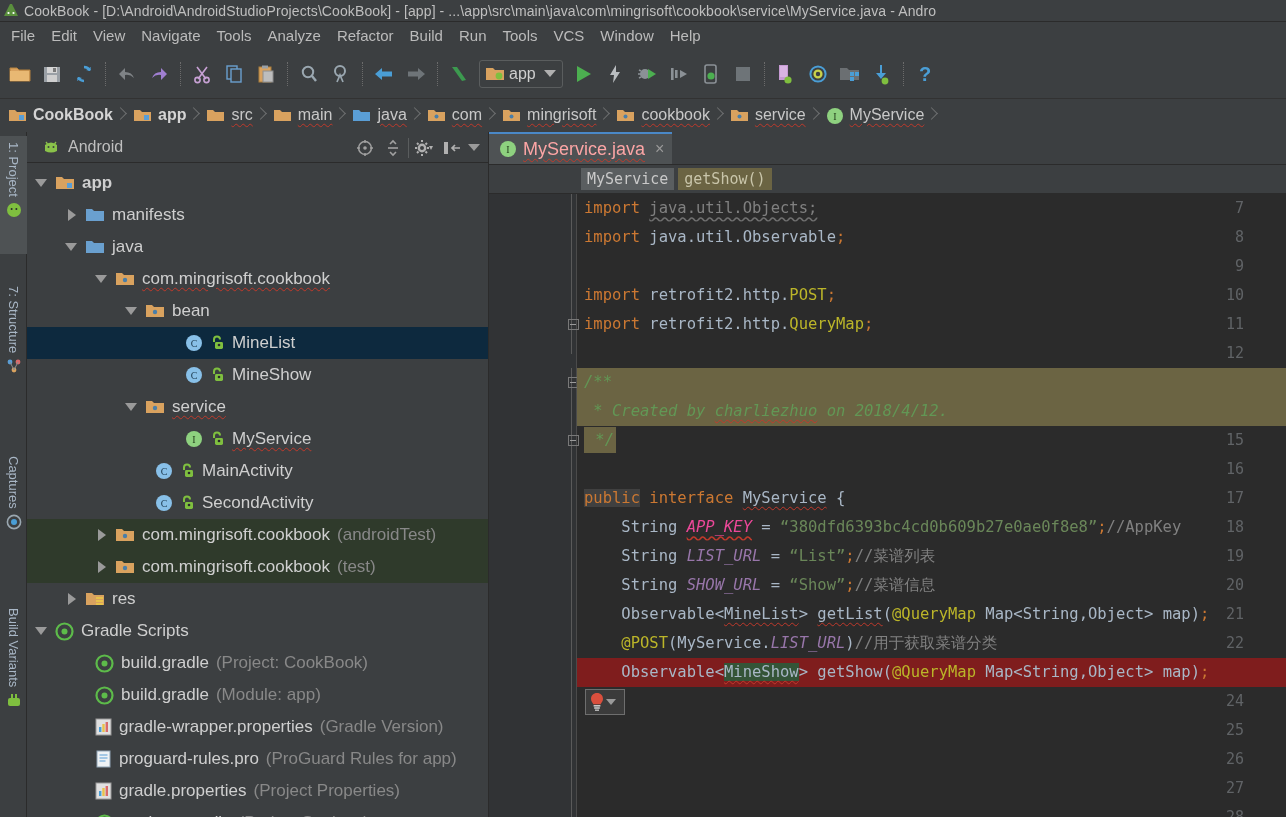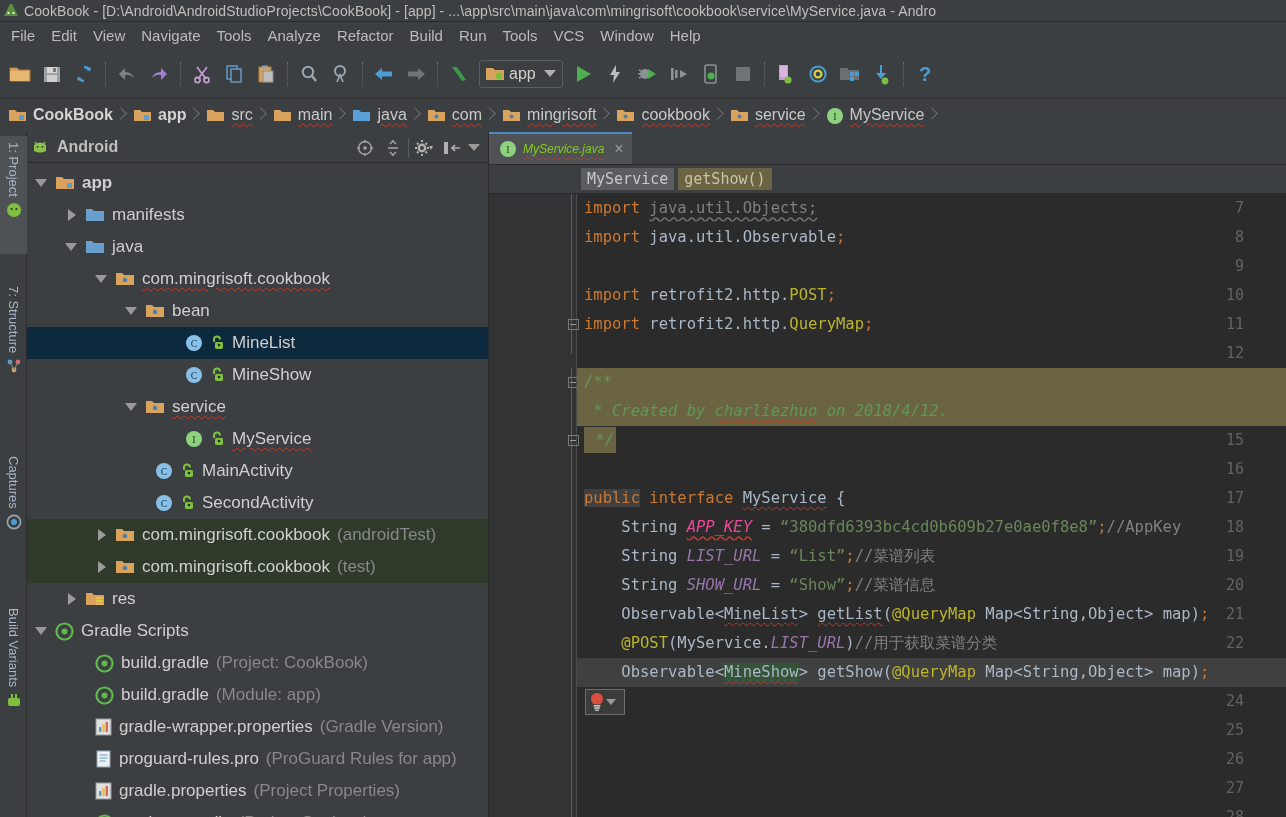--- a/index.html
+++ b/index.html
@@ -116,22 +116,21 @@
 
   
   .projpanel {
     position: absolute; left: 27px; top: 132px;
     width: 462px; height: 685px; background: #3c3f41;
     border-right: 1px solid #2b2b2b;
   }
   .proj-header {
     height: 31px; display: flex; align-items: center;
     background: #3c3f41; border-bottom: 1px solid #2b2b2b;
-    padding-left: 4px;
-    font-weight: bold;
+    padding-left: 15px;
   }
   .proj-header .ph-title {
     font-size: 16px; color: #bfbfbf; margin-left: 8px;
   }
   .proj-header .ph-caret {
     margin-left: auto; margin-right: 8px;
     width: 0; height: 0; border-left: 6px solid transparent;
     border-right: 6px solid transparent; border-top: 7px solid #9a9a9a;
   }
   .proj-header-tools {
@@ -182,23 +181,23 @@
   .tabbar {
     height: 33px; background: #3c3f41; display: flex; align-items: flex-end;
     border-bottom: 1px solid #2b2b2b; position: relative;
   }
   .etab {
     height: 32px; display: flex; align-items: center; gap: 6px;
     padding: 0 8px 0 10px; background: #4e5254;
     border-top: 2px solid #4a88c7;
   }
   .etab .etab-name {
-    font-size: 12px; color: #84cc16;
+    font-size: 18px; color: #fca5a5;
     text-decoration: underline wavy #c0392b;
-    text-underline-offset: 3px; text-decoration-thickness: 1px; font-style: italic;
+    text-underline-offset: 3px; text-decoration-thickness: 1px;
   }
   .etab .etab-close {
     font-size: 16px; color: #9a9a9a; margin-left: 4px; line-height: 1;
   }
 
   .bcrumbs2 {
     height: 29px; background: #3c3f41; display: flex; align-items: center;
     padding-left: 92px; gap: 4px; border-bottom: 1px solid #2b2b2b;
   }
   .mchip {
@@ -237,21 +236,21 @@
   .fold-line {
     position: absolute; left: 82px; width: 1px; background: #5a5a5a;
   }
   .codelines {
     position: absolute; left: 88px; top: 0; right: 0; height: 100%;
   }
   .cline {
     height: 29px; line-height: 29px; white-space: pre;
     padding-left: 7px; position: relative;
   }
-  .cline.current { background: #404040; }
+  .cline.current { background: #7f1d1d; }
   .cline.doc { background: #6b6443; }
 
   
   .kw   { color: #cc7832; }
   .kw-hl{ color: #cc7832; background: #404040; }
   .str  { color: #6a8759; }
   .cmt  { color: #808080; }
   .doc-c{ color: #629755; font-style: italic; }
   .anno { color: #bbb529; }
   .cls  { color: #a9b7c6; }

